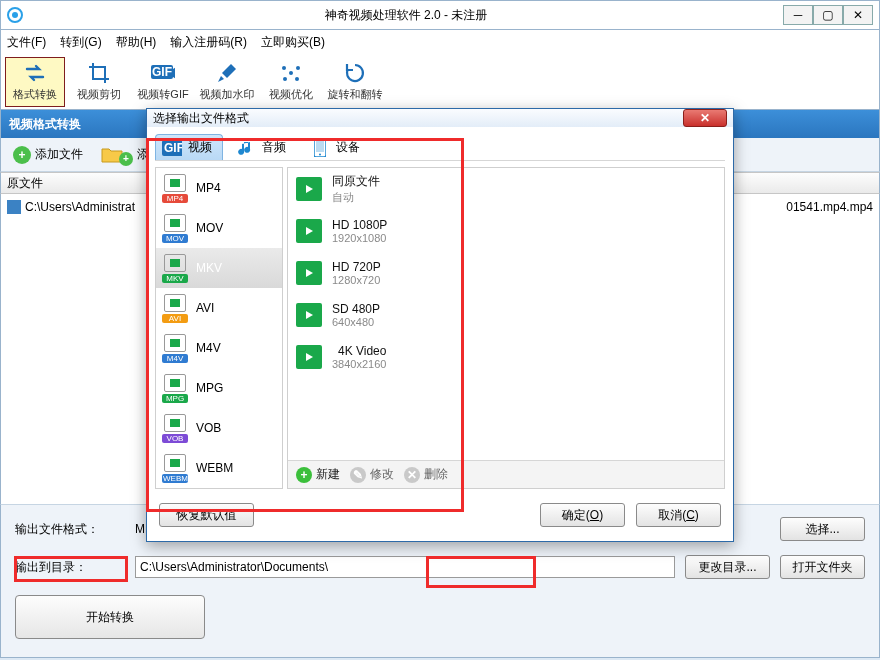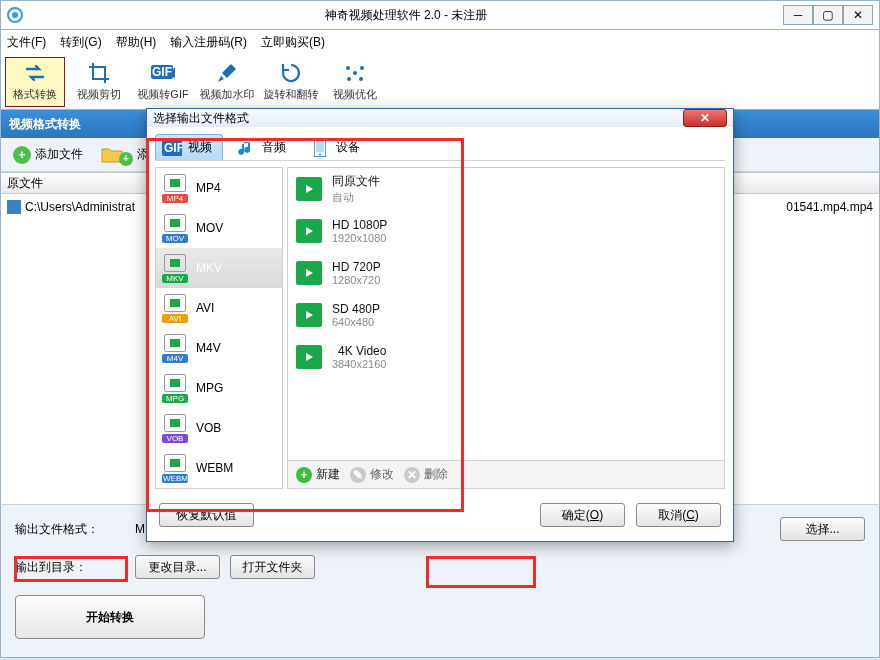--- a/index.html
+++ b/index.html
@@ -37,21 +37,21 @@
 .gridbody { height:310px; background:#fff; border-left:1px solid #99b3cc; border-right:1px solid #99b3cc; padding:4px 6px;}
 .gridrow { display:flex; align-items:center; gap:4px; padding:2px 0;}
 .vicon { width:14px;height:14px;background:#3b82c4; }
 
 
 .bottom { background:#eef3f9; border:1px solid #99b3cc; border-top:1px solid #c6d5e3; padding:12px 14px 18px 14px; }
 .brow { display:flex; align-items:center; gap:10px; margin-bottom:14px; }
 .brow .lab { width:110px; }
 .brow .val { flex:1; }
 .winbtn { min-width:85px; height:24px; background:linear-gradient(#fdfdfd,#e3e3e3); border:1px solid #8a8a8a; border-radius:3px; display:flex; align-items:center; justify-content:center; padding:8px 10px;}
-.bigbtn { width:190px; height:44px; background:linear-gradient(#fdfdfd,#e6e6e6); border:1px solid #8a8a8a; border-radius:4px; display:flex; align-items:center; justify-content:center; font-size:18px; font-weight:bold;}
+.bigbtn { width:190px; height:44px; background:linear-gradient(#fdfdfd,#e6e6e6); border:1px solid #8a8a8a; border-radius:4px; display:flex; align-items:center; justify-content:center; font-size:18px; font-weight:normal;}
 
 
 .redbox { position:absolute; border:3px solid #ef2b2b; pointer-events:none; }
 
 
 .dialog { position:absolute; left:146px; top:108px; width:588px; height:434px; background:#fff; border:1px solid #2d6aa8; box-shadow:0 4px 14px rgba(0,0,0,.35); display:flex; flex-direction:column; }
 .dlg-title { height:28px; background:linear-gradient(#fafcff,#e3edf8); display:flex; align-items:center; padding:0 6px;}
 .dlg-title .t { flex:1; }
 .dlg-close { width:44px; height:18px; background:linear-gradient(#e97a73,#c9302c); border:1px solid #8a1f1b; border-radius:3px; display:flex;align-items:center;justify-content:center;color:#fff;font-weight:bold;}
 
@@ -141,39 +141,39 @@
       <svg width="24" height="24">
           <path d="M16 3l5 5-9 9-5-5z" fill="#1e6fb8"></path>
           <path d="M6 15l-3 6 6-3z" fill="#1e6fb8"></path>
         </svg>
     </div>
     <div class="tlabel">视频加水印</div>
   </div>
   <div class="tool">
     <div class="ticon">
       <svg width="24" height="24">
-          <path d="M12 4a8 8 0 1 1-7 4" stroke="#1e6fb8" stroke-width="2.2" fill="none"></path>
-          <path d="M4 3v6h6" stroke="#1e6fb8" stroke-width="2.2" fill="none"></path>
-        </svg>
-    </div>
-    <div class="tlabel">旋转和翻转</div>
-  </div>
-  <div class="tool">
-    <div class="ticon">
-      <svg width="24" height="24">
           <g fill="#1e6fb8">
             <circle cx="12" cy="12" r="2"></circle>
             <circle cx="5" cy="7" r="2"></circle>
             <circle cx="19" cy="7" r="2"></circle>
             <circle cx="6" cy="18" r="2"></circle>
             <circle cx="18" cy="18" r="2"></circle>
           </g>
         </svg>
     </div>
     <div class="tlabel">视频优化</div>
+  </div>
+  <div class="tool">
+    <div class="ticon">
+      <svg width="24" height="24">
+          <path d="M12 4a8 8 0 1 1-7 4" stroke="#1e6fb8" stroke-width="2.2" fill="none"></path>
+          <path d="M4 3v6h6" stroke="#1e6fb8" stroke-width="2.2" fill="none"></path>
+        </svg>
+    </div>
+    <div class="tlabel">旋转和翻转</div>
   </div>
 </div>
 
 <div class="sectionbar">
   <span>视频格式转换</span>
 </div>
 
 <div class="actionbar">
   <div class="btn">
     <div class="plus-badge">+</div>
@@ -205,20 +205,21 @@
     <div style="flex:1">
       <div class="brow">
         <div class="lab">输出文件格式：</div>
         <div class="val">MP4 同原文件</div>
         <div class="winbtn">
             <span>选择...</span>
           </div>
       </div>
       <div class="brow" style="margin-bottom:0">
         <div class="lab">输出到目录：</div>
+        <input class="val" style="height: 22px; border: 1px solid rgb(154, 154, 154); padding: 0px 4px; background: rgb(255, 255, 255);" value="C:\Users\Administrator\Documents\">
         <div class="winbtn">
             <span>更改目录...</span>
           </div>
         <div class="winbtn">
             <span>打开文件夹</span>
           </div>
       </div>
     </div>
     <div class="bigbtn">
         <span>开始转换</span>

